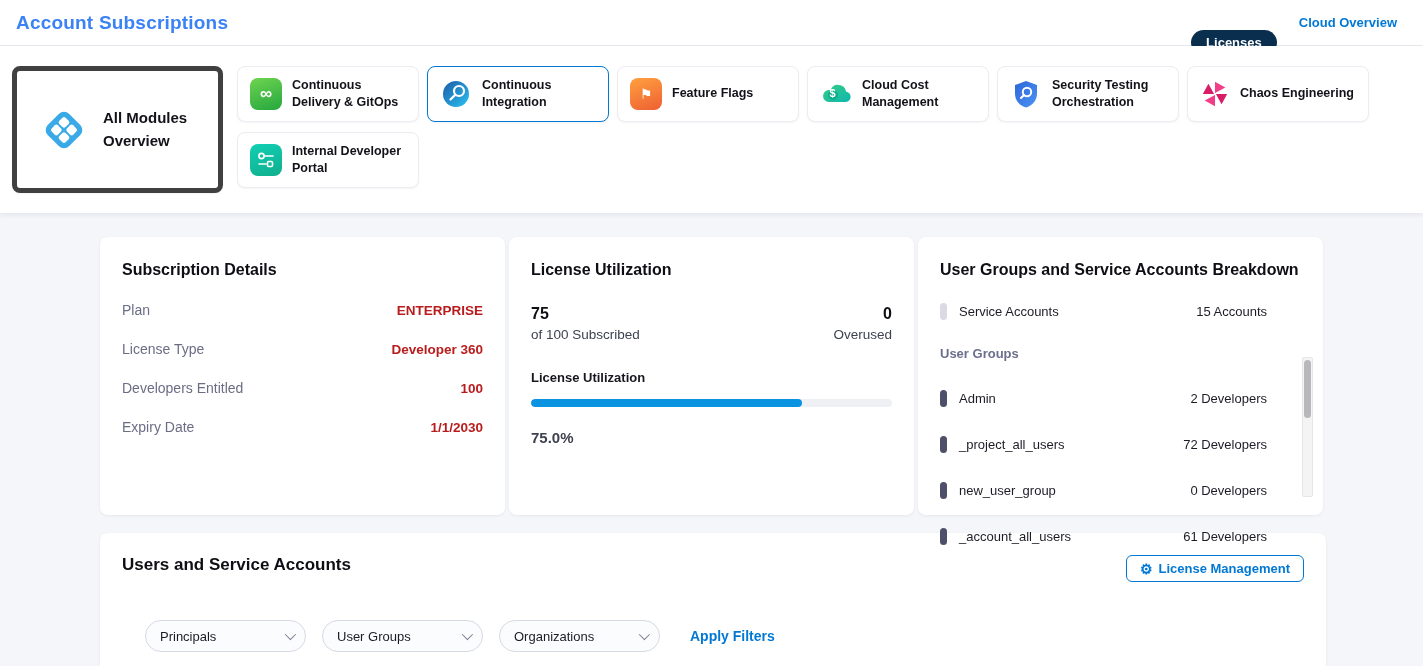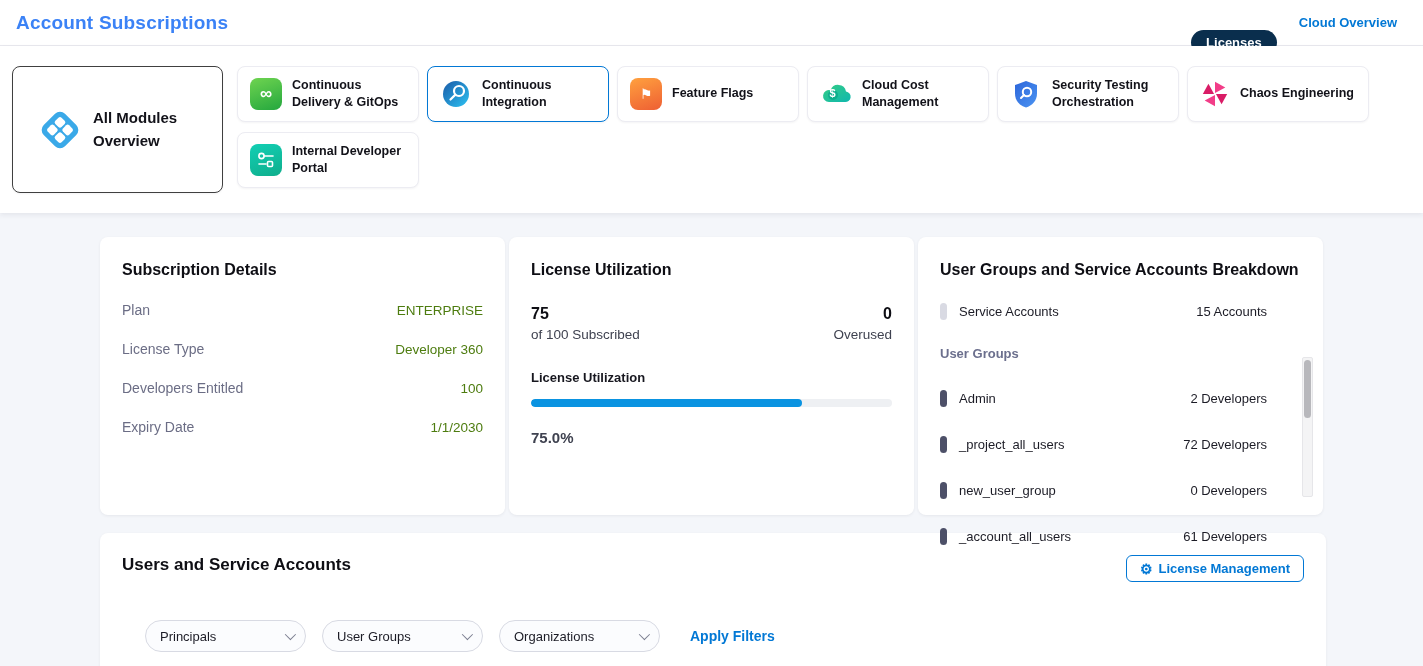--- a/index.html
+++ b/index.html
@@ -16,22 +16,22 @@
     display:flex; align-items:center; justify-content:space-between; padding:0 26px 0 16px; }
   .page-title { font-size:19px; font-weight:bold; letter-spacing:.2px; color:#3b82f6; }
   .header-right { display:flex; align-items:center; gap:22px; }
   .pill-tab { background:#0a2e4d; color:#fff; font-size:13px; font-weight:bold;
     padding:5px 15px; border-radius:999px; cursor:pointer;margin-top:40px; }
   .link-tab { color:#0278d5; font-size:13px; font-weight:bold; cursor:pointer; }
 
   
   .module-band { background:#fff; padding:20px 12px 20px 12px; display:flex; gap:14px;
     box-shadow:0 2px 5px rgba(40,41,61,.08); position:relative; z-index:2; }
-  .overview-card { width:211px; height:127px; border:1px solid #404040; border-radius:8px;
-    background:#fff; display:flex; align-items:center; gap:10px; padding:0 14px 0 24px;
+  .overview-card { width:211px; height:127px; border:5px solid #404040; border-radius:8px;
+    background:#fff; display:flex; align-items:center; gap:16px; padding:0 14px 0 24px;
     box-shadow:0 1px 2px rgba(40,41,61,.05); cursor:pointer; }
   .overview-label { font-size:15px; font-weight:bold; line-height:1.5; color:#121219; }
   .tiles-wrap { display:flex; flex-direction:column; gap:10px; }
   .tile-row { display:flex; gap:8px; }
   .tile { width:182px; height:56px; border:1px solid #ececf2; border-radius:8px; background:#fff;
     display:flex; align-items:center; gap:10px; padding:0 10px 0 12px;
     box-shadow:0 1px 2px rgba(40,41,61,.05); cursor:pointer; }
   .tile.selected { border:1.5px solid #0278d5; }
   .tile-label { font-size:12.5px; font-weight:600; line-height:1.4; color:#121219; }
   .icon-badge { width:32px; height:32px; min-width:32px; border-radius:8px;
@@ -43,21 +43,21 @@
 
   
   .cards-row { display:flex; gap:4px; margin:24px 97px 0 100px; }
   .card { background:#fff; border-radius:8px; width:405px; height:278px; padding:24px 22px;
     box-shadow:0 1px 3px rgba(40,41,61,.07); position:relative; }
   .card-title { font-size:16px; font-weight:bold; color:#0e0e14; }
 
   
   .kv-row { display:flex; justify-content:space-between; align-items:center; margin-top:23px; }
   .kv-label { font-size:14px; color:#6b6d85; }
-  .kv-value { font-size:13.5px; font-weight:normal; color:#4d7c0f; }
+  .kv-value { font-size:13.5px; font-weight:bold; color:#b91c1c; }
 
   
   .usage-row { display:flex; justify-content:space-between; margin-top:26px; }
   .big-num { font-size:16px; font-weight:bold; color:#0e0e14; line-height:1.1; }
   .num-sub { font-size:13.5px; color:#3f4250; margin-top:4px; }
   .usage-right { text-align:right; }
   .bar-label { font-size:13px; font-weight:bold; color:#17171f; margin-top:28px; }
   .bar-track { margin-top:14px; height:8px; background:#eef0f3; border-radius:5px; overflow:hidden; }
   .bar-fill { height:100%; background:#0a93e1; border-radius:5px; }
   .pct-text { font-size:15px; font-weight:bold; color:#3f4250; margin-top:22px; }

